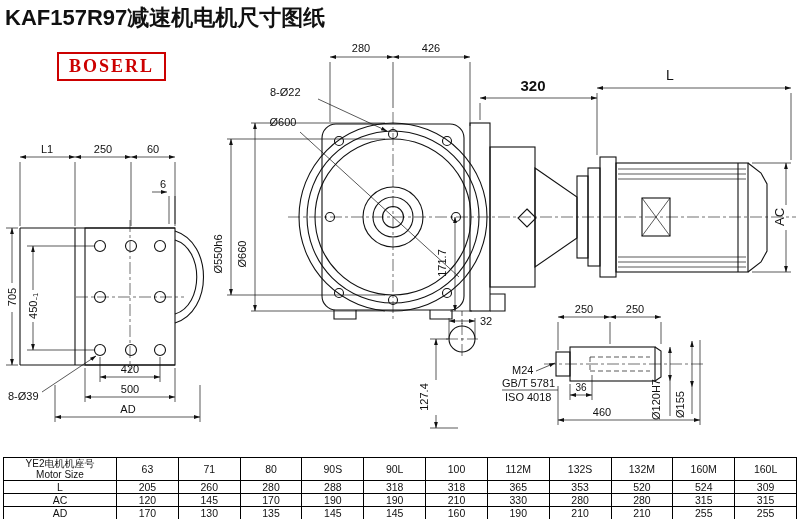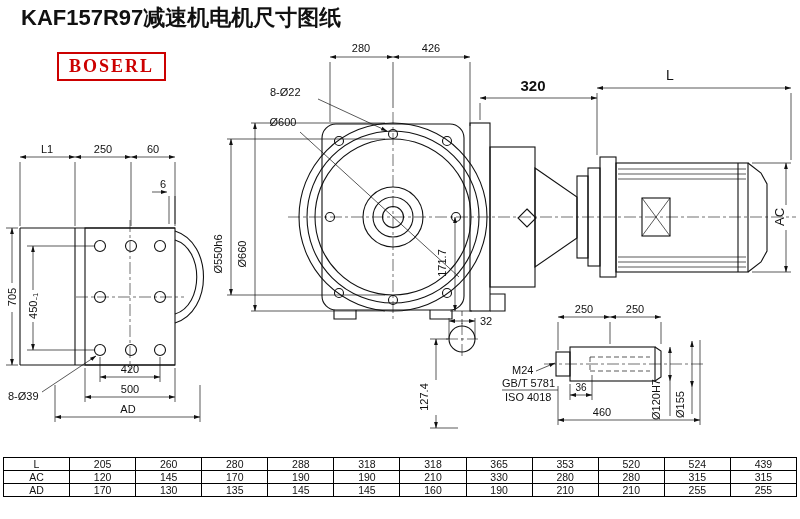--- a/index.html
+++ b/index.html
@@ -1,18 +1,18 @@
 <!DOCTYPE html>
 <html><head>
 <meta charset="utf-8">
 <style>
   *{margin:0;padding:0;box-sizing:border-box}
   html,body{width:800px;height:519px;overflow:hidden;background:#fff;
     font-family:"Liberation Sans",sans-serif;color:#111;position:relative}
-  .page-title{position:absolute;left:21px;top:3px;font-size:22px;font-weight:bold;z-index:3}
+  .page-title{position:absolute;left:5px;top:3px;font-size:22px;font-weight:bold;z-index:3}
   .logo{position:absolute;left:57px;top:52px;border:2px solid #c00;color:#c00;
     font-family:"Liberation Serif",serif;font-weight:bold;font-size:18px;
     letter-spacing:2px;padding:2px 10px;background:#fff;z-index:3}
   svg.drawing{position:absolute;left:0;top:0;z-index:1}
   .dim-table{position:absolute;left:3px;top:457px;width:794px;border-collapse:collapse;
     table-layout:fixed;background:#fff;z-index:4}
   .dim-table td{border:1px solid #000;text-align:center;font-size:10.5px;height:13px;
     padding:0;white-space:nowrap;overflow:hidden}
   .dim-table td.hcell{width:113px}
   .hcell div{font-size:10px;line-height:1.1}
@@ -189,33 +189,50 @@
     <text x="505" y="401" text-anchor="start">ISO 4018</text>
     <text x="581" y="391" text-anchor="middle" style="font-size:10px">36</text>
     <text x="602" y="416" text-anchor="middle">460</text>
     <text transform="translate(660 420) rotate(-90)" text-anchor="start">Ø120H7</text>
     <text transform="translate(684 418) rotate(-90)" text-anchor="start">Ø155</text>
   </g>
 </svg>
 
 <table class="dim-table">
   <tbody>
+    <tr>
+      <td class="hcell">
+        <div>YE2电机机座号</div>
+        <div>Motor Size</div>
+      </td>
+    <td>63</td>
+        <td>71</td>
+        <td>80</td>
+        <td>90S</td>
+        <td>90L</td>
+        <td>100</td>
+        <td>112M</td>
+        <td>132S</td>
+        <td>132M</td>
+        <td>160M</td>
+        <td>160L</td>
+      </tr>
   <tr>
         <td>L</td>
         <td>205</td>
         <td>260</td>
         <td>280</td>
         <td>288</td>
         <td>318</td>
         <td>318</td>
         <td>365</td>
         <td>353</td>
         <td>520</td>
         <td>524</td>
-        <td>439</td>
+        <td>309</td>
       </tr>
       <tr>
         <td>AC</td>
         <td>120</td>
         <td>145</td>
         <td>170</td>
         <td>190</td>
         <td>190</td>
         <td>210</td>
         <td>330</td>

